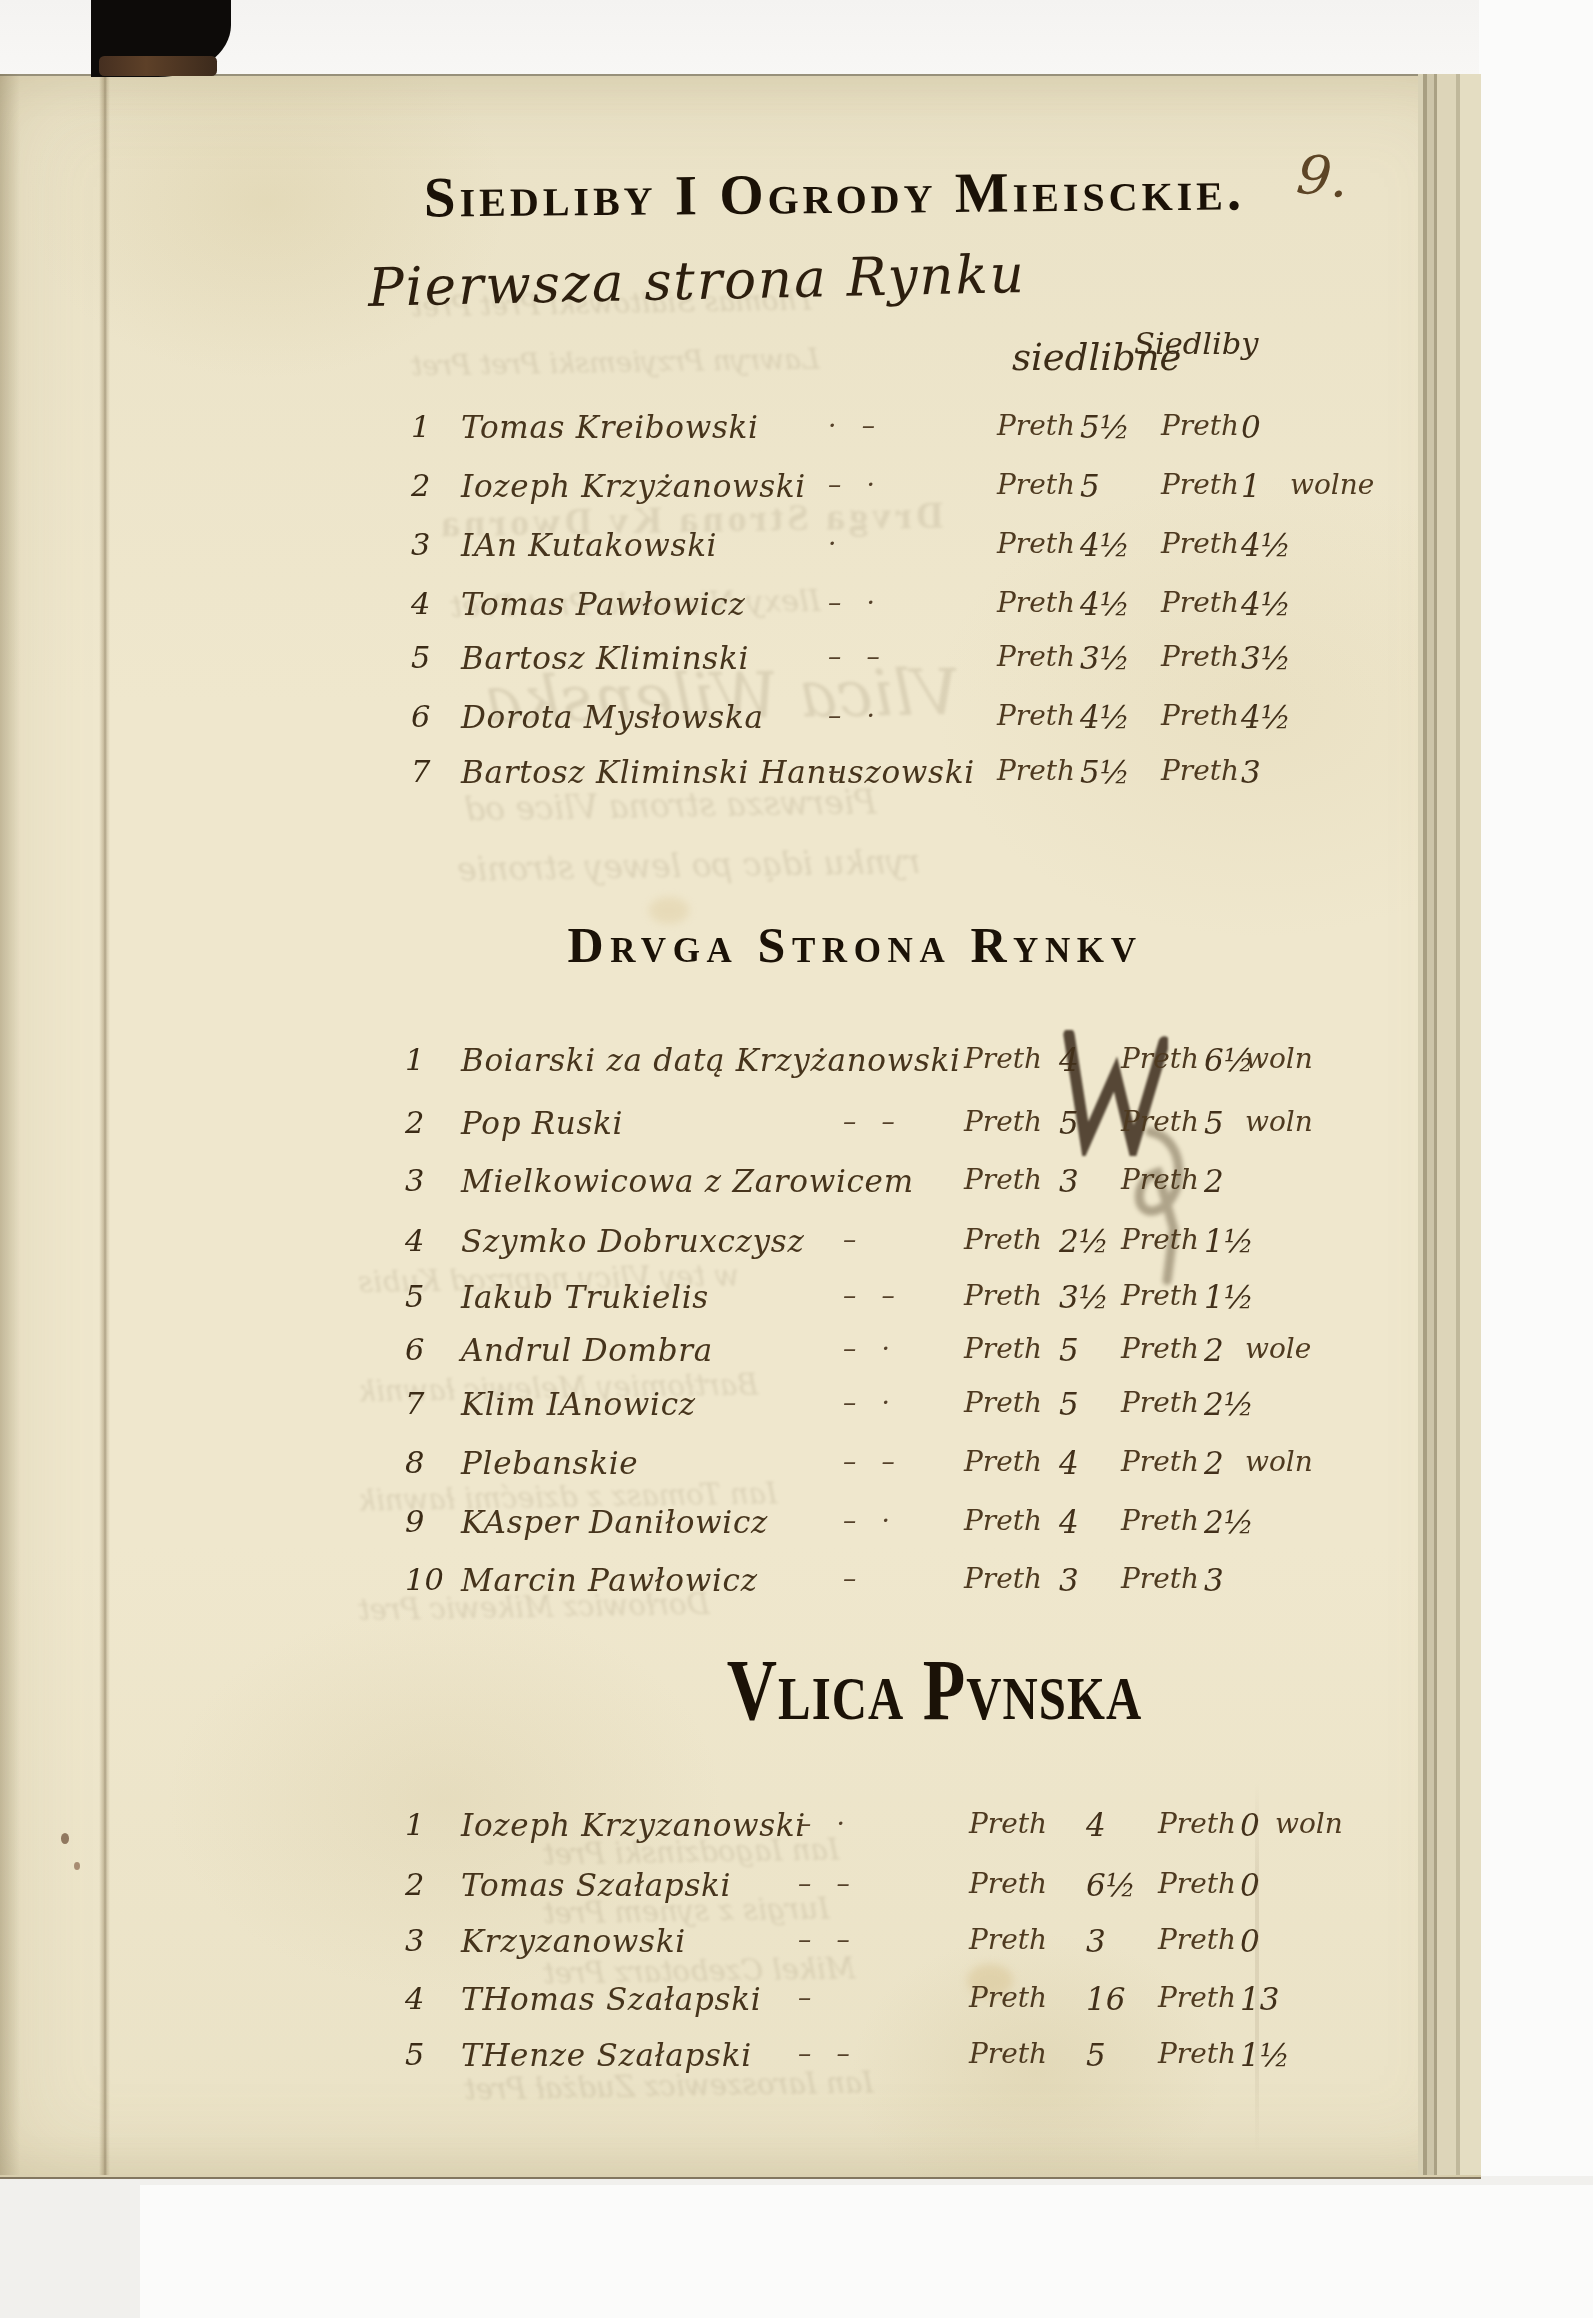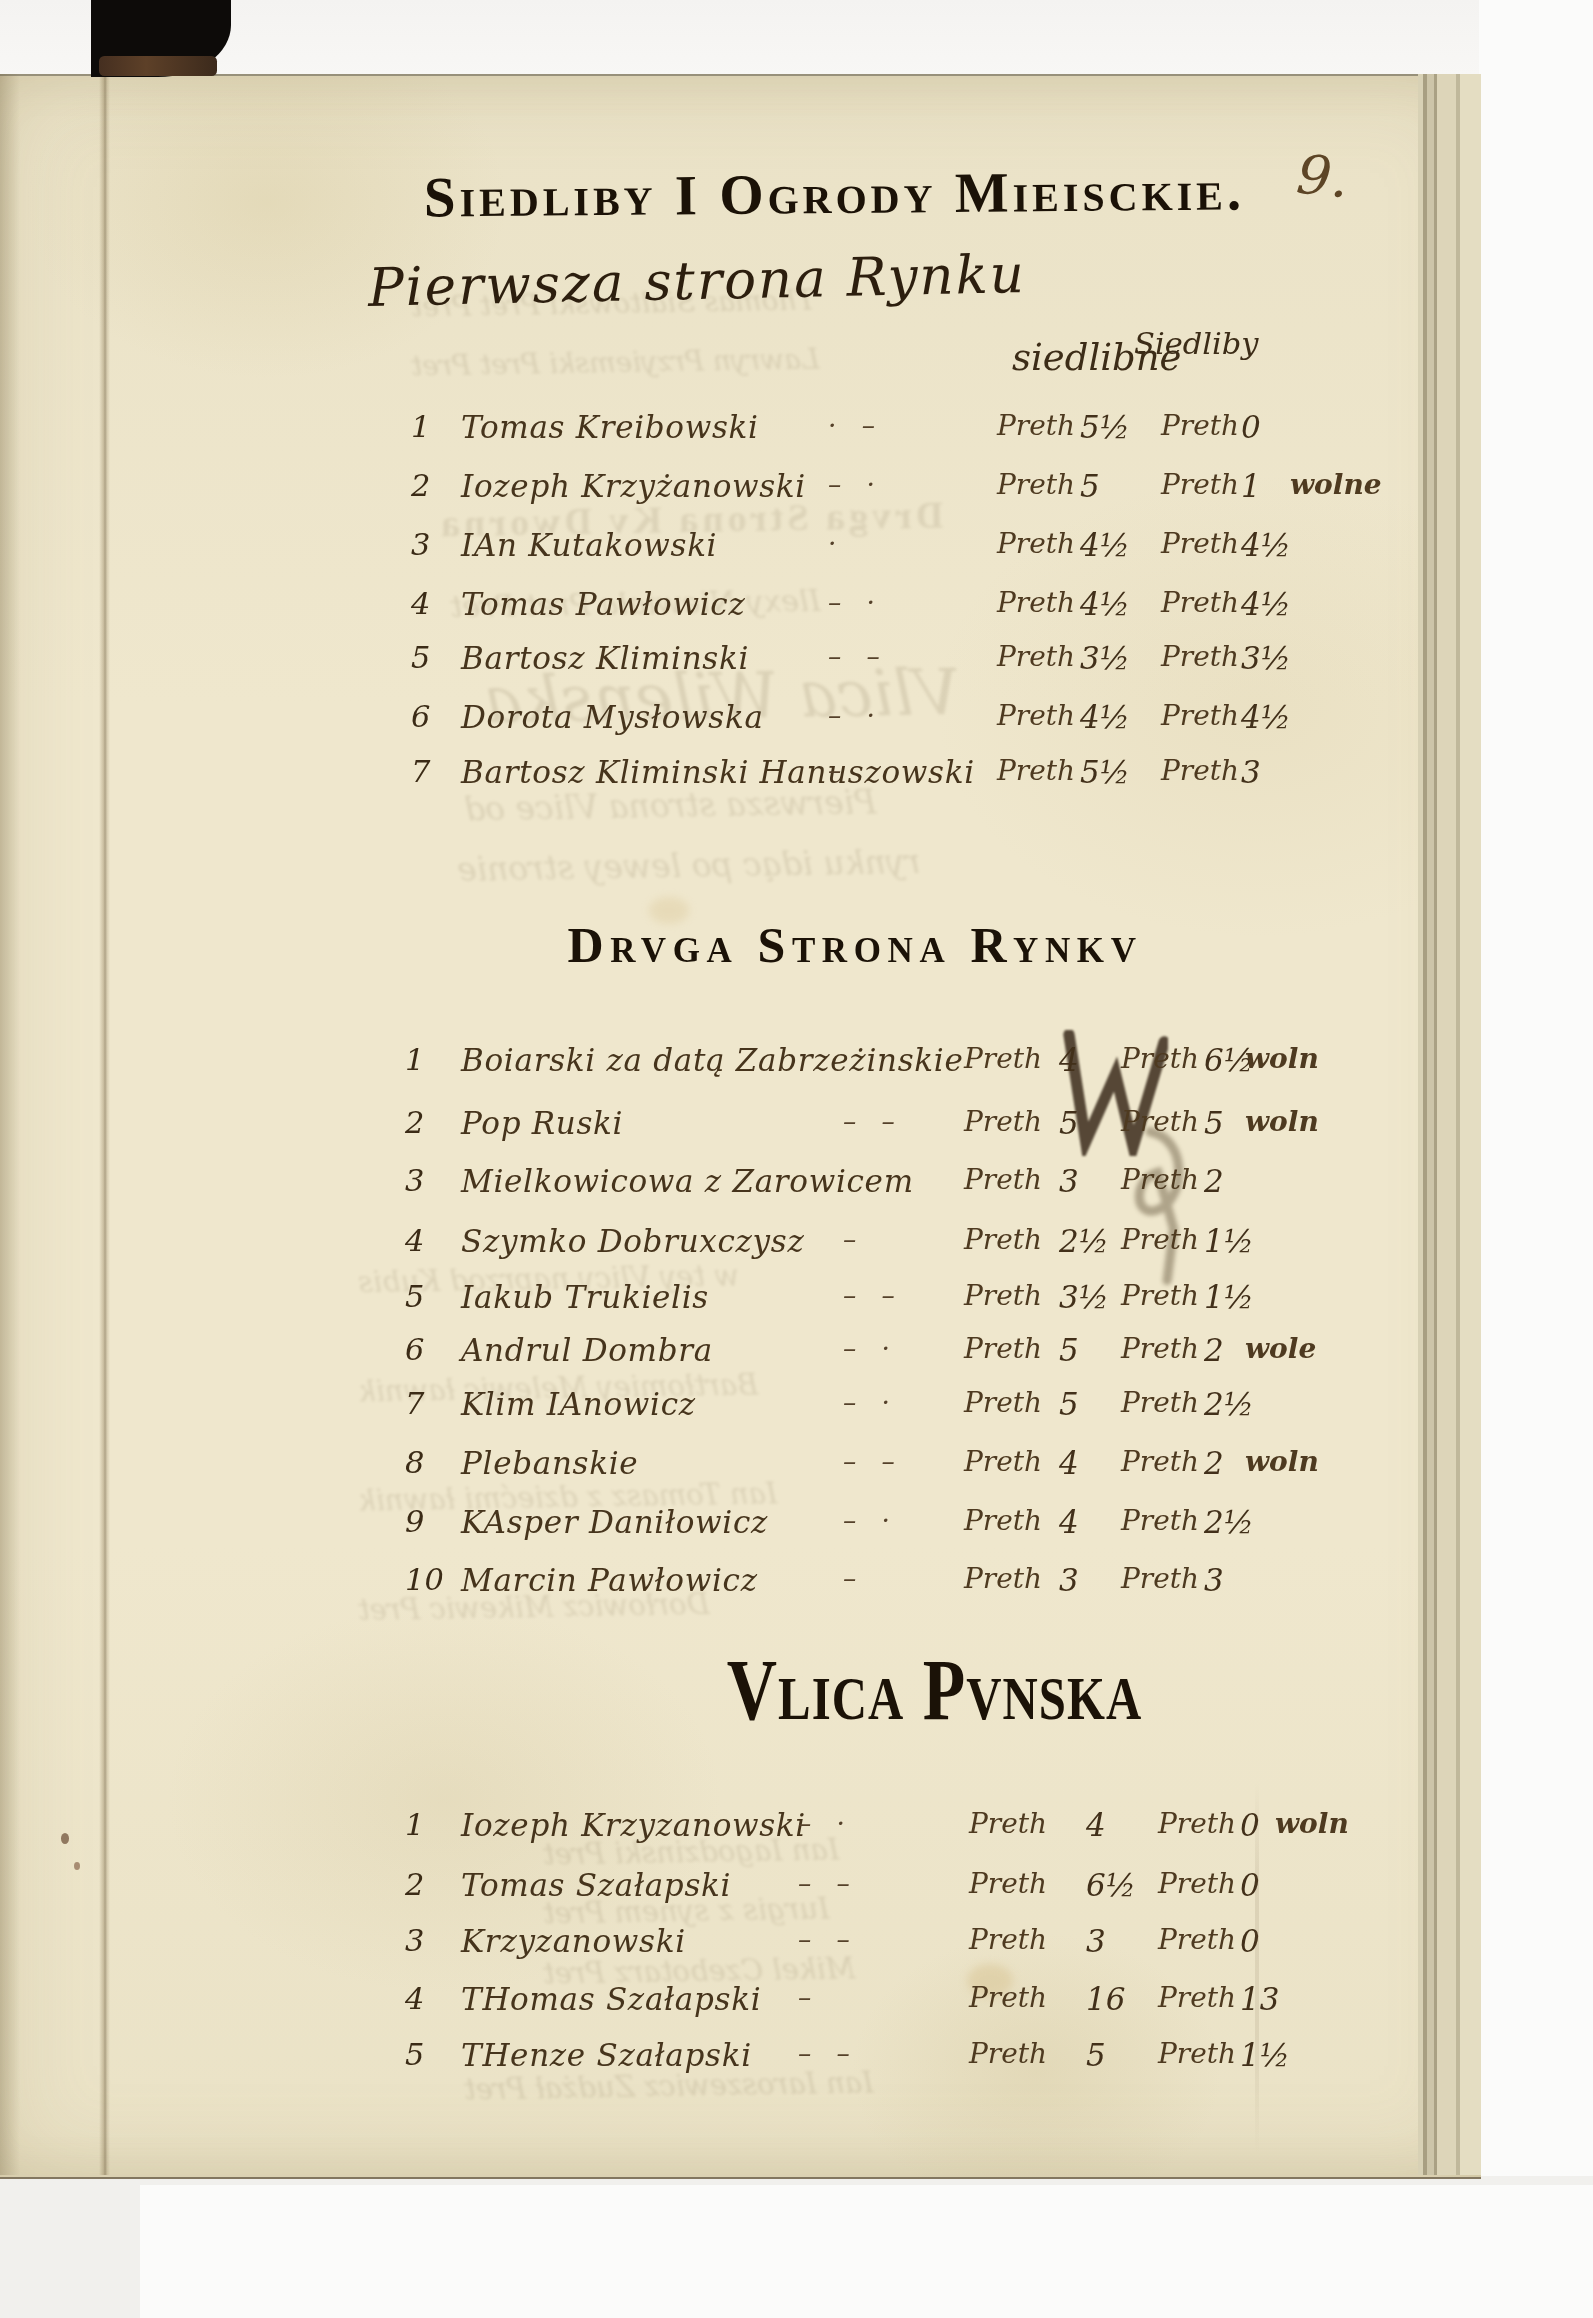--- a/index.html
+++ b/index.html
@@ -43,21 +43,21 @@
   .t2{left:411px;top:840px;width:888px;font-size:50px;font-weight:600;letter-spacing:6.6px;}
   .t3{left:623px;top:1563px;width:623px;font-size:87px;font-weight:700;letter-spacing:1.3px;transform:scale(.8,1);}
 
   .row{position:absolute;left:0;width:1481px;height:56px;}
   .row span{position:absolute;white-space:pre;}
   .num{font-size:30.5px;color:#3b2b16;}
   .name{font-size:31px;letter-spacing:0.7px;}
   .dash{font-size:26.5px;color:#55412a;}
   .u{font-size:28px;color:#4e3a20;}
   .v{font-size:31px;color:#42301a;}
-  .flag{font-size:28px;color:#4e3a20;font-weight:bold;}
+  .flag{font-size:28px;color:#4e3a20;}
 
   .s1 .num{left:411px}.s1 .name{left:461px}.s1 .dash{left:828px}
   .s1 .u1{left:997px}.s1 .v1{left:1080px}.s1 .u2{left:1161px}.s1 .v2{left:1241px}.s1 .flag{left:1290px}
   .s2 .num{left:405px}.s2 .name{left:461px}.s2 .dash{left:843px}
   .s2 .u1{left:964px}.s2 .v1{left:1059px}.s2 .u2{left:1121px}.s2 .v2{left:1204px}.s2 .flag{left:1245px}
   .s3 .num{left:405px}.s3 .name{left:461px}.s3 .dash{left:798px}
   .s3 .u1{left:969px}.s3 .v1{left:1086px}.s3 .u2{left:1158px}.s3 .v2{left:1240px}.s3 .flag{left:1275px}
 
   
   .bleed{position:absolute;transform:scaleX(-1) rotate(1deg);filter:blur(1.7px);opacity:.15;color:#6d5c3c;
@@ -183,21 +183,21 @@
       <path d="M38 12 C98 24 92 120 46 132 C14 140 12 84 50 74 L74 160 L64 238" fill="none" stroke="#3a280f" stroke-width="14" stroke-linecap="round" opacity="0.35"></path>
     </svg>
     <div class="speck" style="left:61px;top:1757px;width:8px;height:10.6px;background:#6a4a33;opacity:.7"></div>
     <div class="speck" style="left:74px;top:1786px;width:6px;height:8px;background:#7a5238;opacity:.6"></div>
     <div class="fox" style="left:967px;top:1888px;width:46px;height:33px;background:#d8c493;opacity:.5"></div>
     <div class="fox" style="left:649px;top:821px;width:40px;height:26.5px;background:#dcc99b;opacity:.4"></div>
 
     <div class="rows s2">
       <div class="row" style="top:966px">
         <span class="num hw">1</span>
-          <span class="name hw">Boiarski za datą Zabrzeżinskie</span>
+          <span class="name hw">Boiarski za datą Krzyżanowski</span>
           <span class="dash hw"></span>
           <span class="u u1 hw">Preth</span>
           <span class="v v1 hw">4</span>
           <span class="u u2 hw">Preth</span>
           <span class="v v2 hw">6½</span>
           <span class="flag hw">woln</span>
       </div>
       <div class="row" style="top:1029px">
         <span class="num hw">2</span>
           <span class="name hw">Pop Ruski</span>

